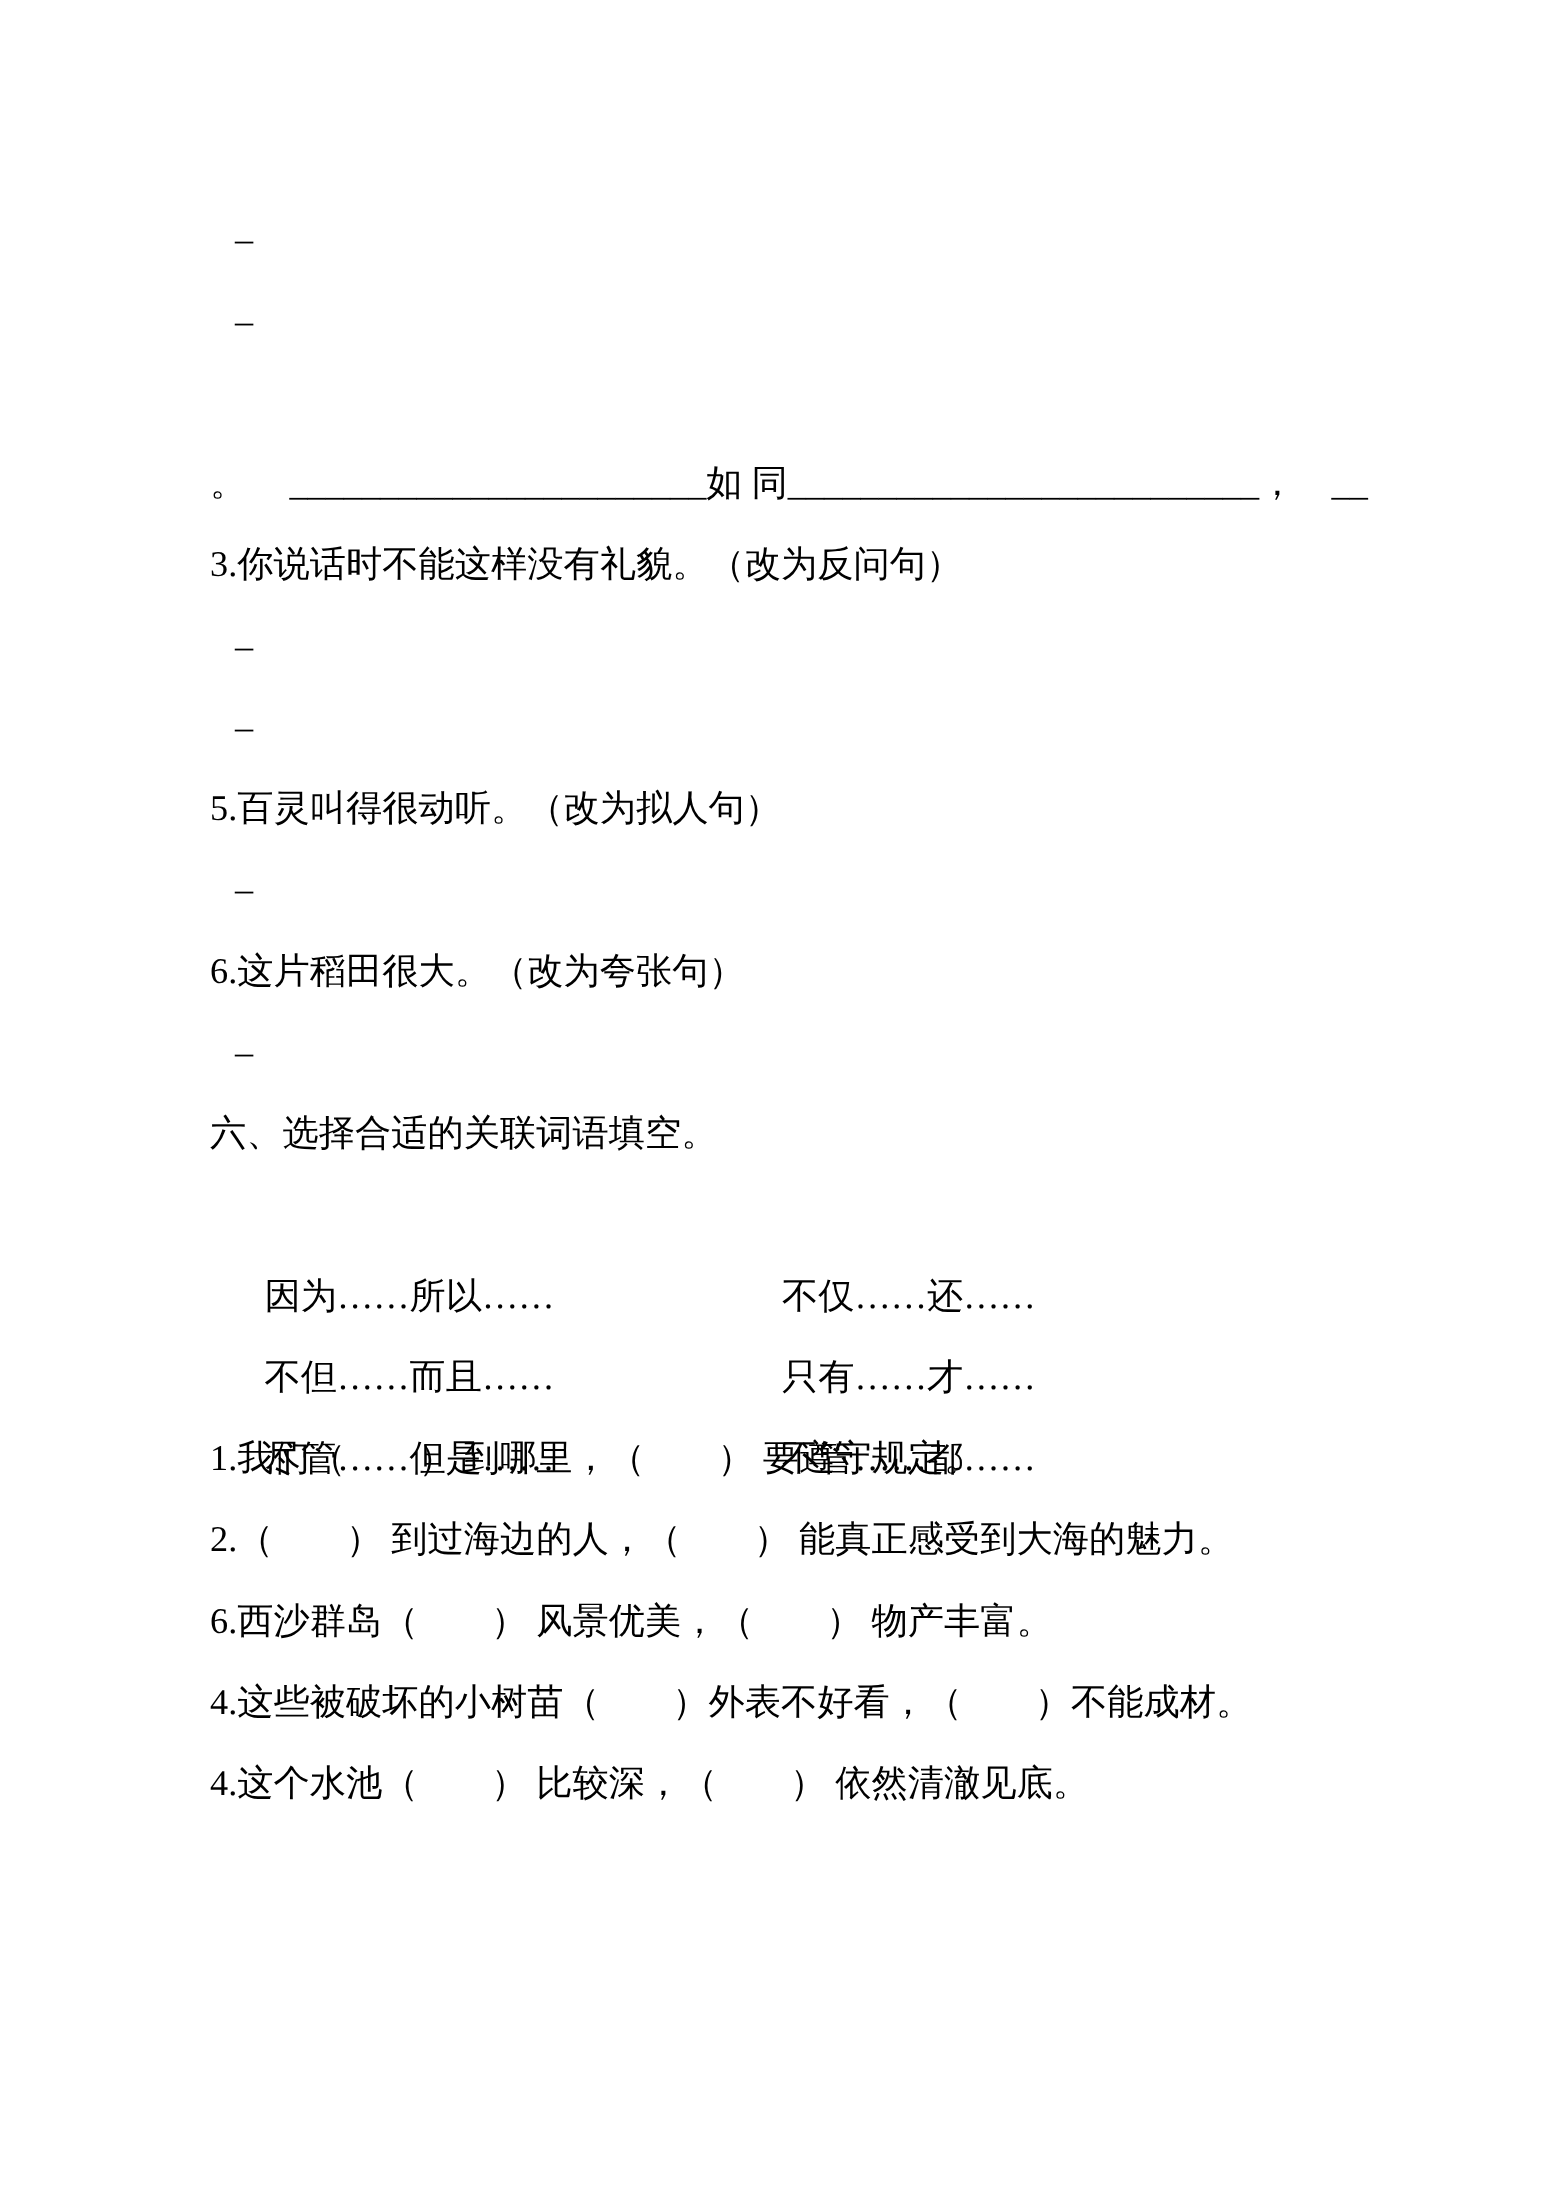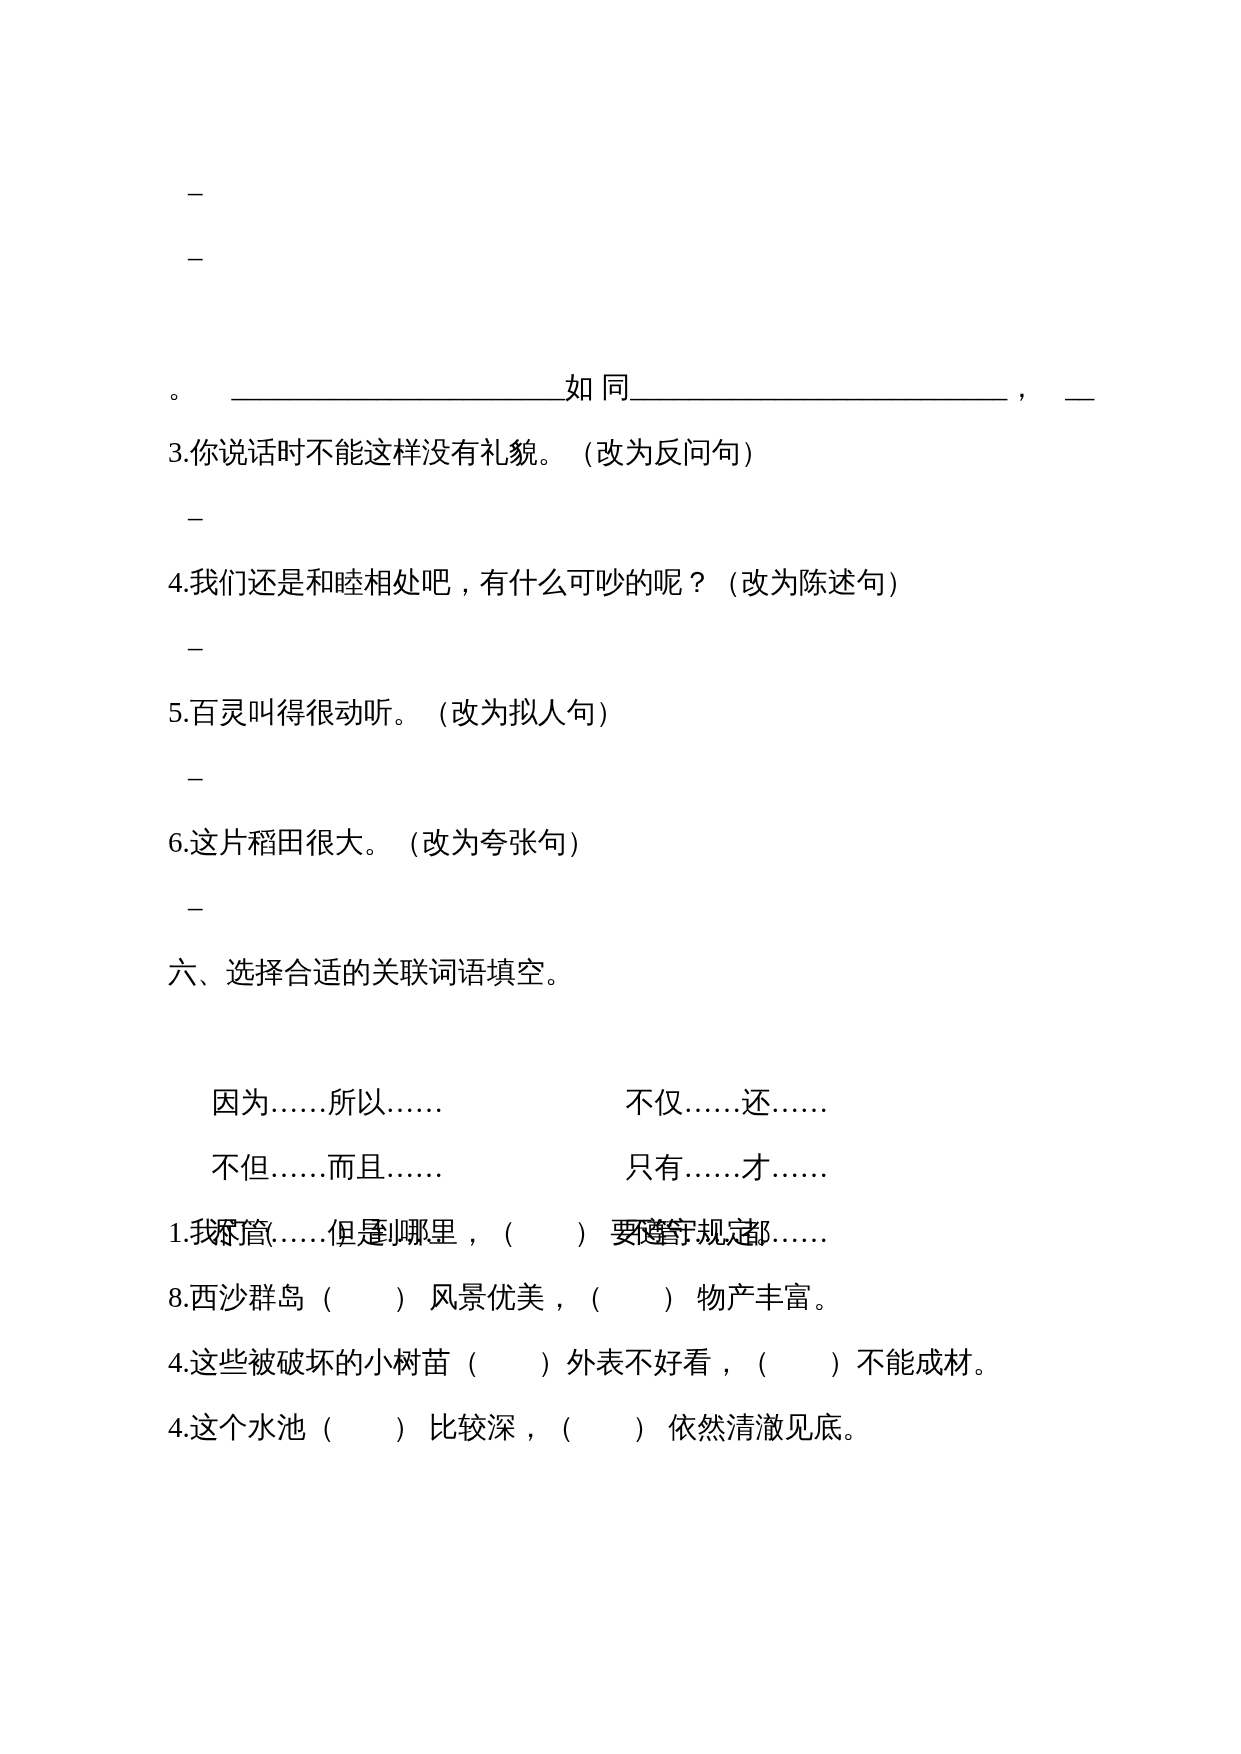--- a/index.html
+++ b/index.html
@@ -48,21 +48,20 @@
 
     <div class="line indent">
       <span>_______________________</span><span>如 同</span><span>__________________________</span><span>，</span><span class="tail-blank">__</span>
     </div>
 
     <div class="line">。</div>
 
     <div class="line">3.你说话时不能这样没有礼貌。（改为反问句）</div>
     <div class="line indent">–</div>
 
-    <div class="line">4.我们还是和睦相处吧，有什么可吵的呢？（改为陈述句）</div>
     <div class="line indent">–</div>
 
     <div class="line">5.百灵叫得很动听。（改为拟人句）</div>
     <div class="line indent">–</div>
 
     <div class="line">6.这片稻田很大。（改为夸张句）</div>
     <div class="line indent">–</div>
 
     <div class="line">六、选择合适的关联词语填空。</div>
 
@@ -70,18 +69,19 @@
       <span class="pair-left">因为……所以……</span><span>不仅……还……</span>
     </div>
     <div class="line">
       <span class="pair-left">不但……而且……</span><span>只有……才……</span>
     </div>
     <div class="line">
       <span class="pair-left">尽管……但是……</span><span>不管……都……</span>
     </div>
 
     <div class="line">1.我们（　　） 到哪里，（　　） 要遵守规定。</div>
-    <div class="line">8.西沙群岛（　　） 风景优美，（　　） 物产丰富。</div>
+    <div class="line">2.（　　） 到过海边的人，（　　） 能真正感受到大海的魅力。</div>
+    <div class="line">6.西沙群岛（　　） 风景优美，（　　） 物产丰富。</div>
     <div class="line">4.这些被破坏的小树苗（　　）外表不好看，（　　）不能成材。</div>
     <div class="line">4.这个水池（　　） 比较深，（　　） 依然清澈见底。</div>
 
   </div>
 </div>
 
 </body></html>

